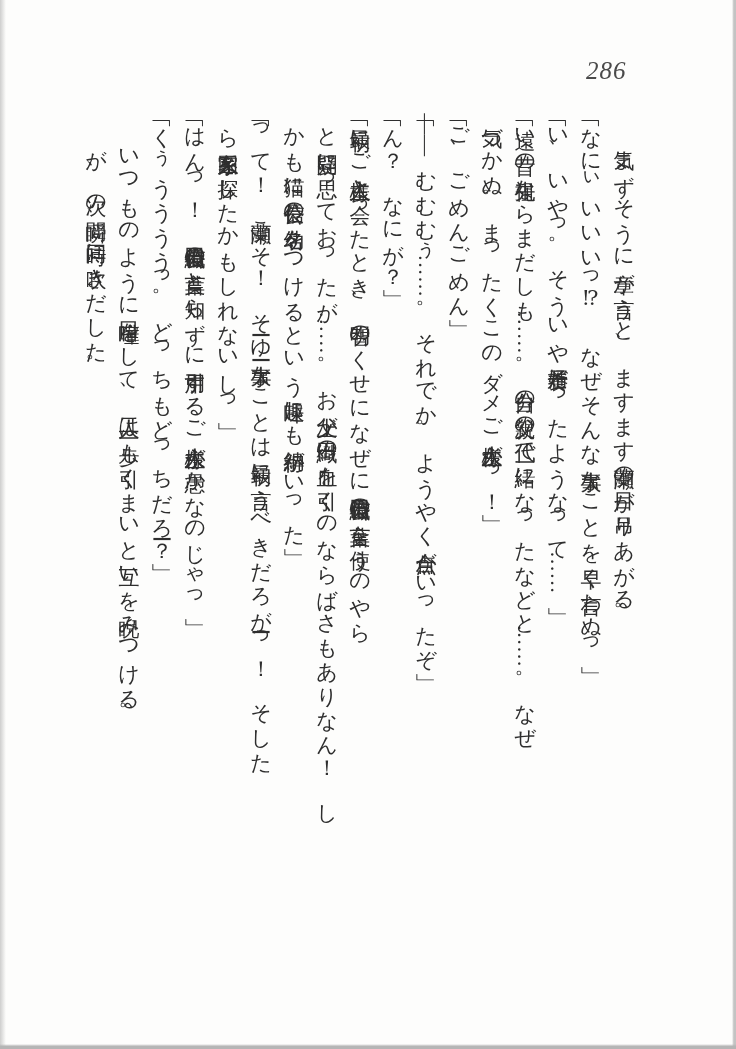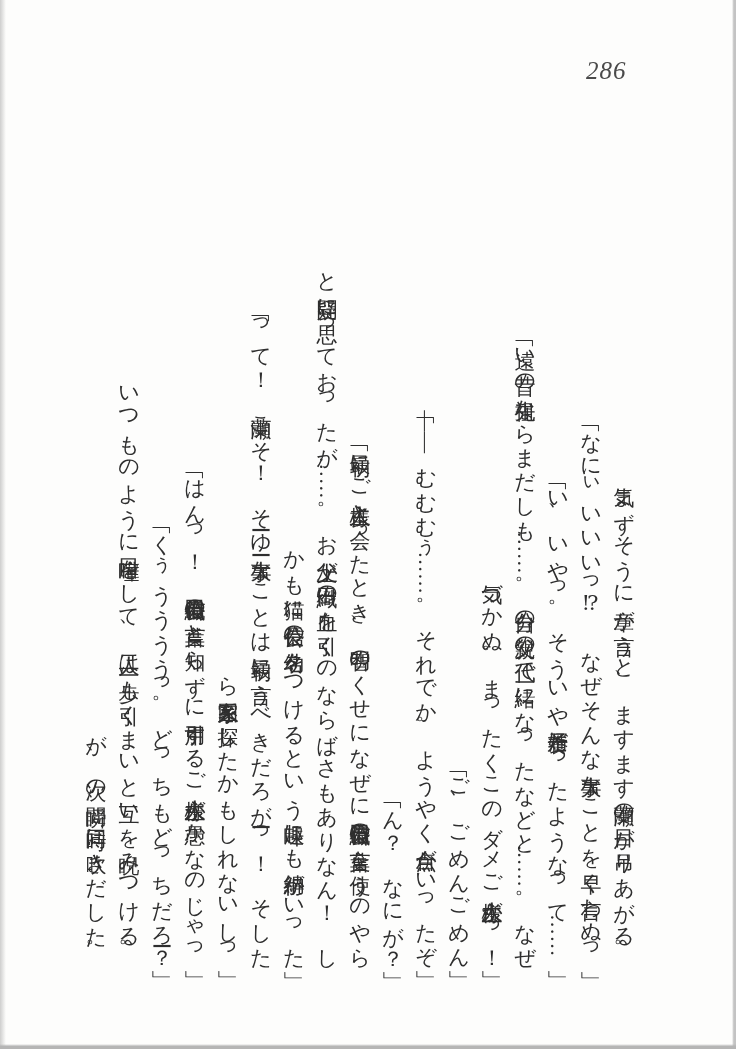--- a/index.html
+++ b/index.html
@@ -7,21 +7,20 @@
     padding: 0;
     background: #ffffff;
   }
   .page {
     position: relative;
     width: 736px;
     height: 1049px;
     background: #fdfdfc;
     overflow: hidden;
     font-family: "Liberation Serif", "DejaVu Serif", serif;
-    text-align: right;
   }
   
   .edge-left {
     position: absolute;
     left: 0; top: 0;
     width: 7px; height: 100%;
     background: linear-gradient(to right, rgba(130,130,130,0.38), rgba(255,255,255,0) 85%);
   }
   .edge-right {
     position: absolute;

